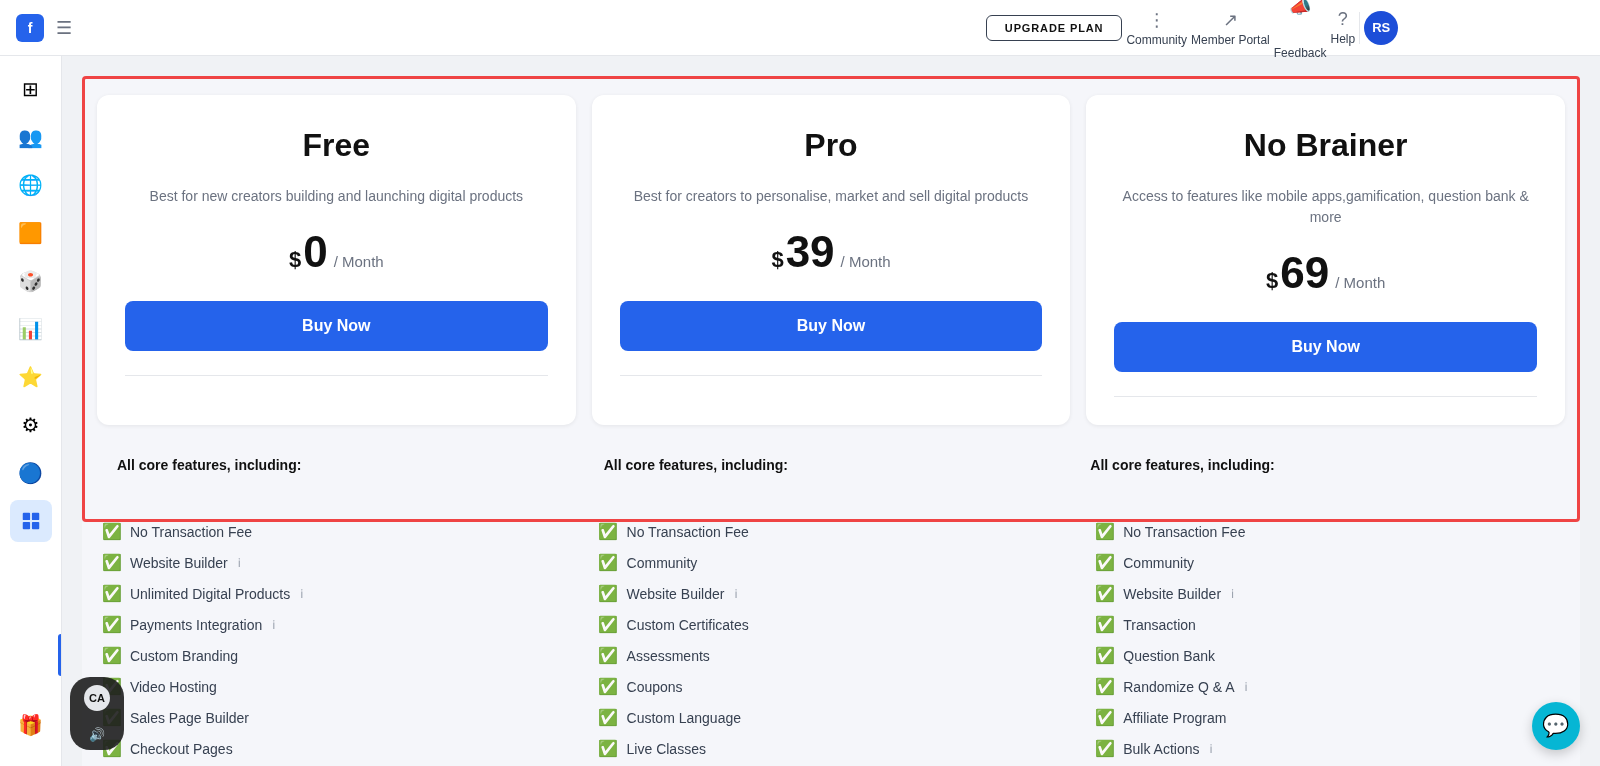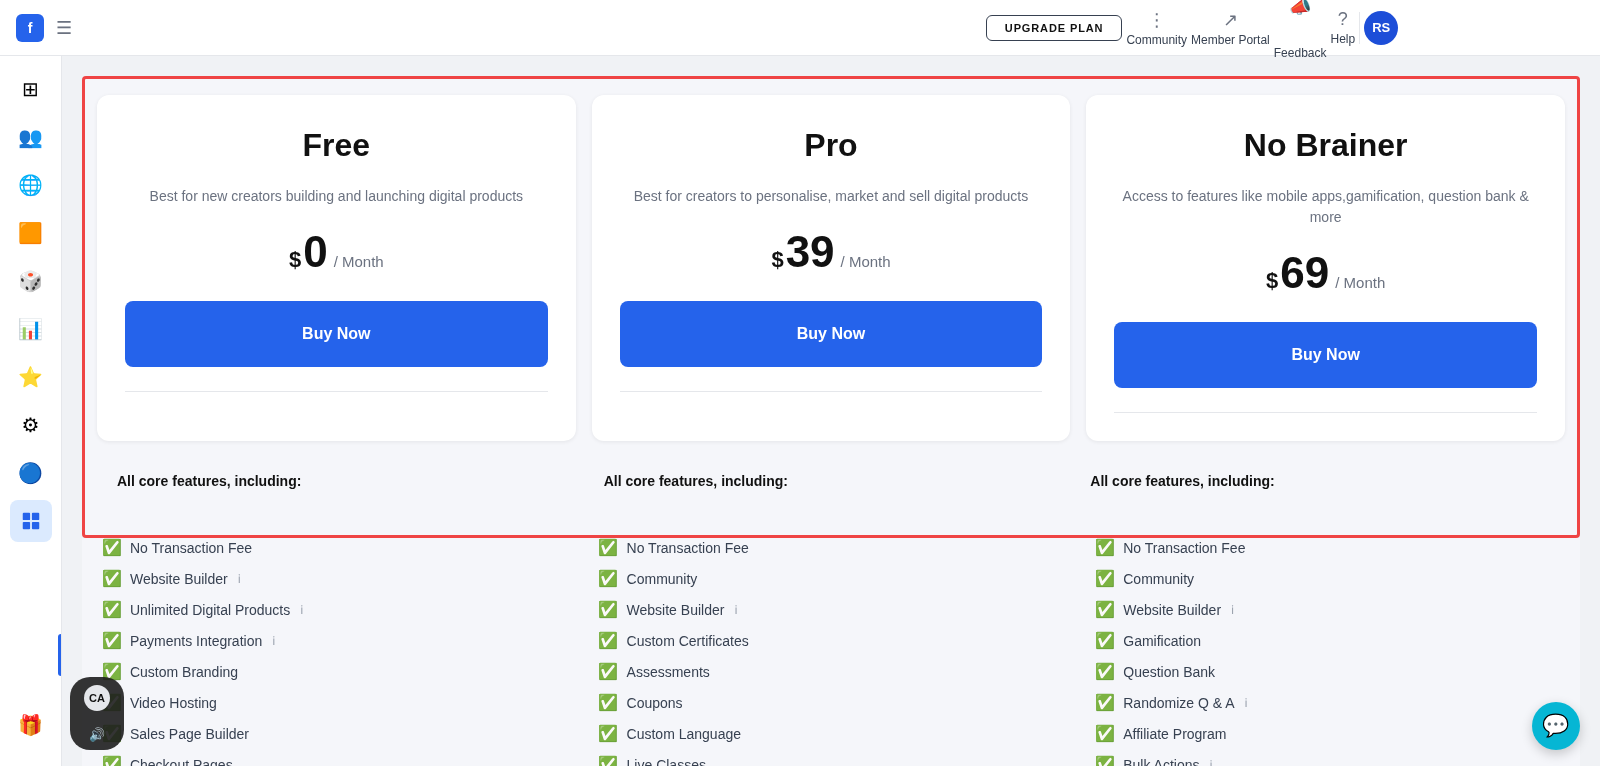--- a/index.html
+++ b/index.html
@@ -144,21 +144,21 @@
     }
     .price-dollar { font-size: 22px; font-weight: 700; color: #111; }
     .price-amount { font-size: 44px; font-weight: 800; color: #111; }
     .price-period { font-size: 15px; color: #6b7280; margin-left: 4px; }
     .buy-btn {
       width: 100%;
       background: #2563eb;
       color: #fff;
       border: none;
       border-radius: 8px;
-      padding: 24px;
+      padding: 16px;
       font-size: 16px;
       font-weight: 700;
       cursor: pointer;
     }
     .plan-divider {
       border: none;
       border-top: 1px solid #e5e7eb;
       margin: 24px 0 0 0;
     }
 
@@ -449,21 +449,21 @@
           <span class="feature-check">✅</span>
           <span>Community</span>
         </div>
         <div class="feature-item">
           <span class="feature-check">✅</span>
           <span>Website Builder</span>
           <span class="feature-info">ℹ</span>
         </div>
         <div class="feature-item">
           <span class="feature-check">✅</span>
-          <span>Gamification</span>
+          <span>Transaction</span>
         </div>
         <div class="feature-item">
           <span class="feature-check">✅</span>
           <span>Question Bank</span>
         </div>
         <div class="feature-item">
           <span class="feature-check">✅</span>
           <span>Randomize Q &amp; A</span>
           <span class="feature-info">ℹ</span>
         </div>

